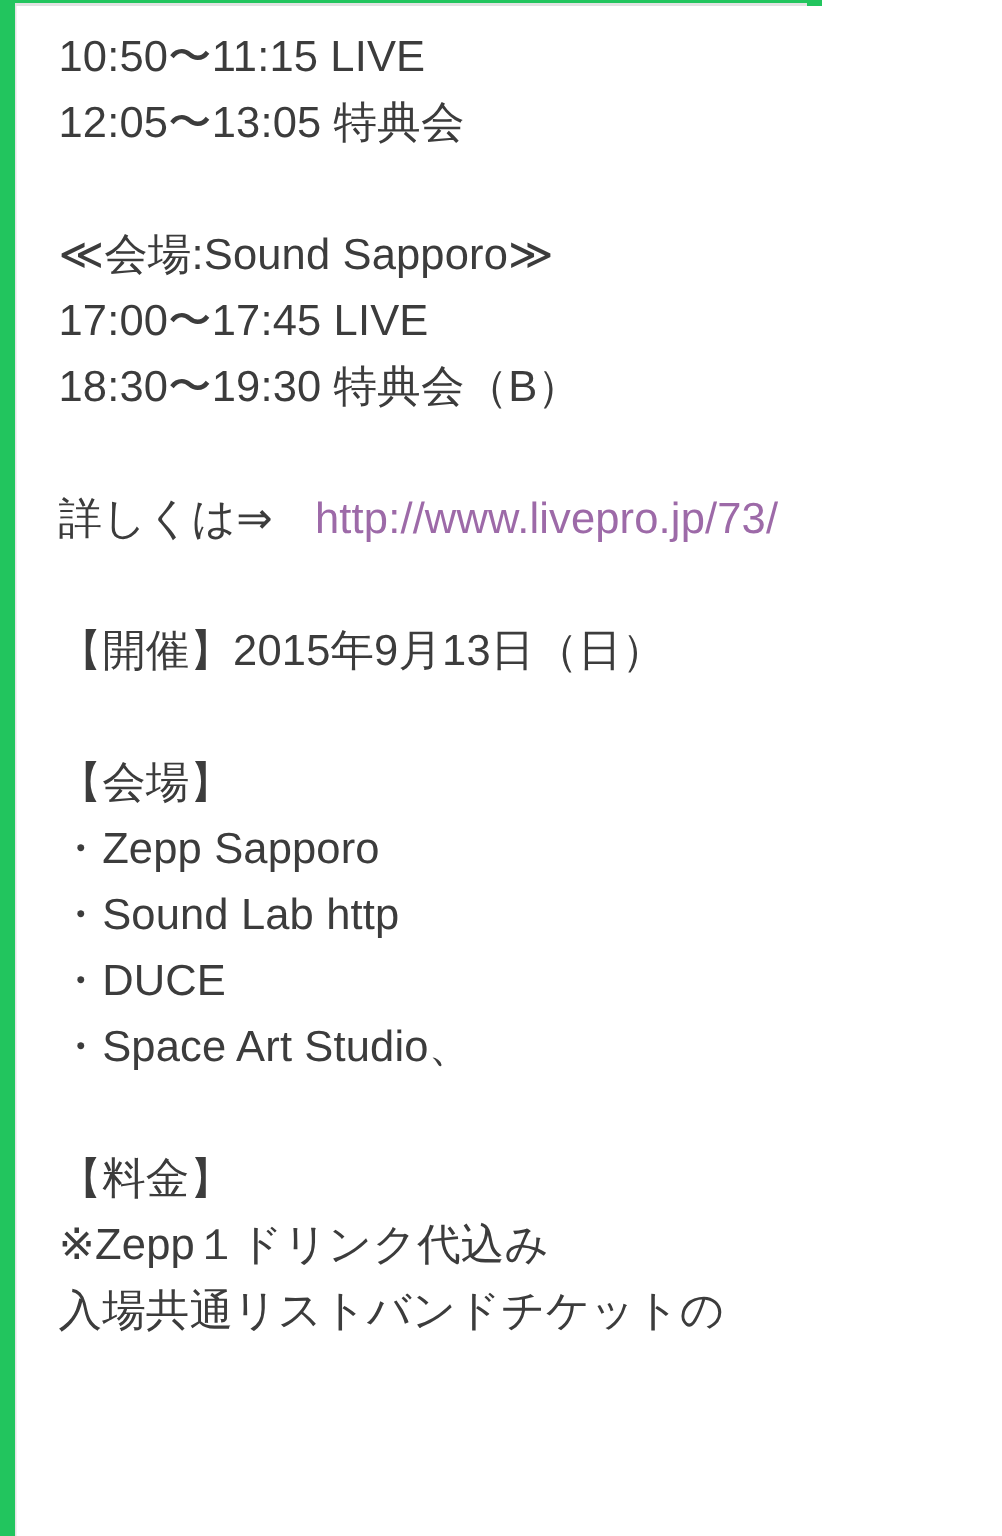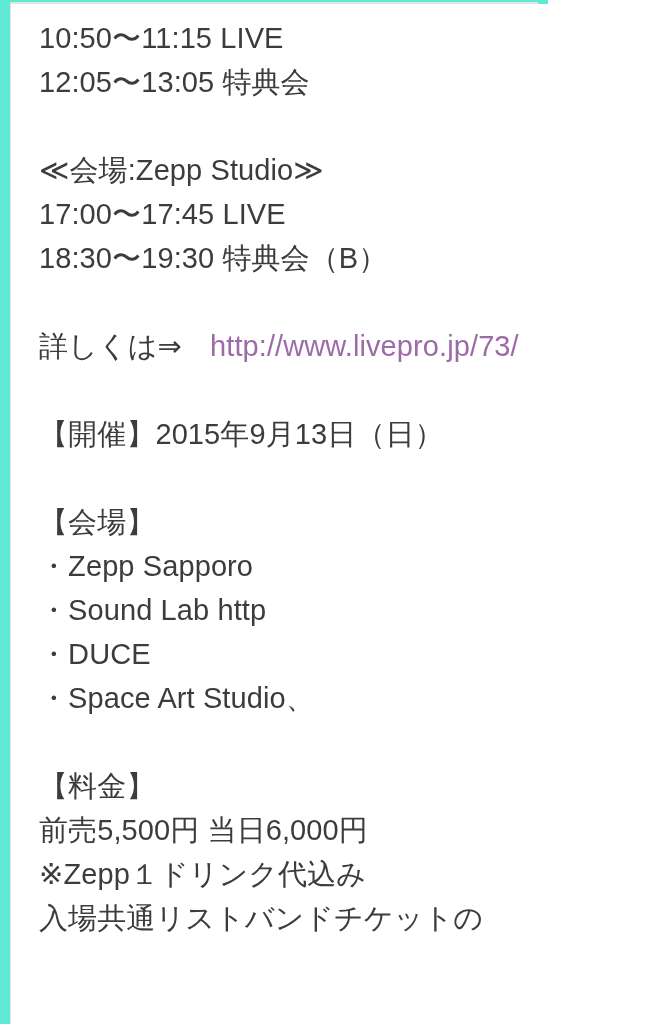--- a/index.html
+++ b/index.html
@@ -12,21 +12,21 @@
     background: #ffffff;
     font-family: "Liberation Sans", "DejaVu Sans", sans-serif;
     overflow: hidden;
   }
 
   
   .page {
     position: relative;
     width: 548px;
     height: 1024px;
-    background: #5eead4;
+    background: #22c55e;
     box-sizing: border-box;
     overflow: hidden;
     padding-left: 36px;
   }
 
   
   .top-rule {
     position: absolute;
     top: 2px;
     left: 10px;
@@ -84,34 +84,33 @@
 
 <div class="page">
 
   <div class="top-rule"></div>
 
   <div class="article-box">
     <div class="article-body" id="article-body">
         <div class="line">10:50〜11:15 LIVE</div>
         <div class="line">12:05〜13:05 特典会</div>
         <div class="line blank"></div>
-        <div class="line">≪会場:Zepp Studio≫</div>
+        <div class="line">≪会場:Sound Sapporo≫</div>
         <div class="line">17:00〜17:45 LIVE</div>
         <div class="line">18:30〜19:30 特典会（B）</div>
         <div class="line blank"></div>
         <div class="line">詳しくは⇒ <a class="link" href="#">http://www.livepro.jp/73/</a></div>
         <div class="line blank"></div>
         <div class="line">【開催】2015年9月13日（日）</div>
         <div class="line blank"></div>
         <div class="line">【会場】</div>
         <div class="line">・Zepp Sapporo</div>
         <div class="line">・Sound Lab http</div>
         <div class="line">・DUCE</div>
         <div class="line">・Space Art Studio、</div>
         <div class="line blank"></div>
         <div class="line">【料金】</div>
-        <div class="line">前売5,500円 当日6,000円</div>
         <div class="line">※Zepp１ドリンク代込み</div>
         <div class="line">入場共通リストバンドチケットの</div>
       </div>
   </div>
 
 </div>
 
 </body></html>

